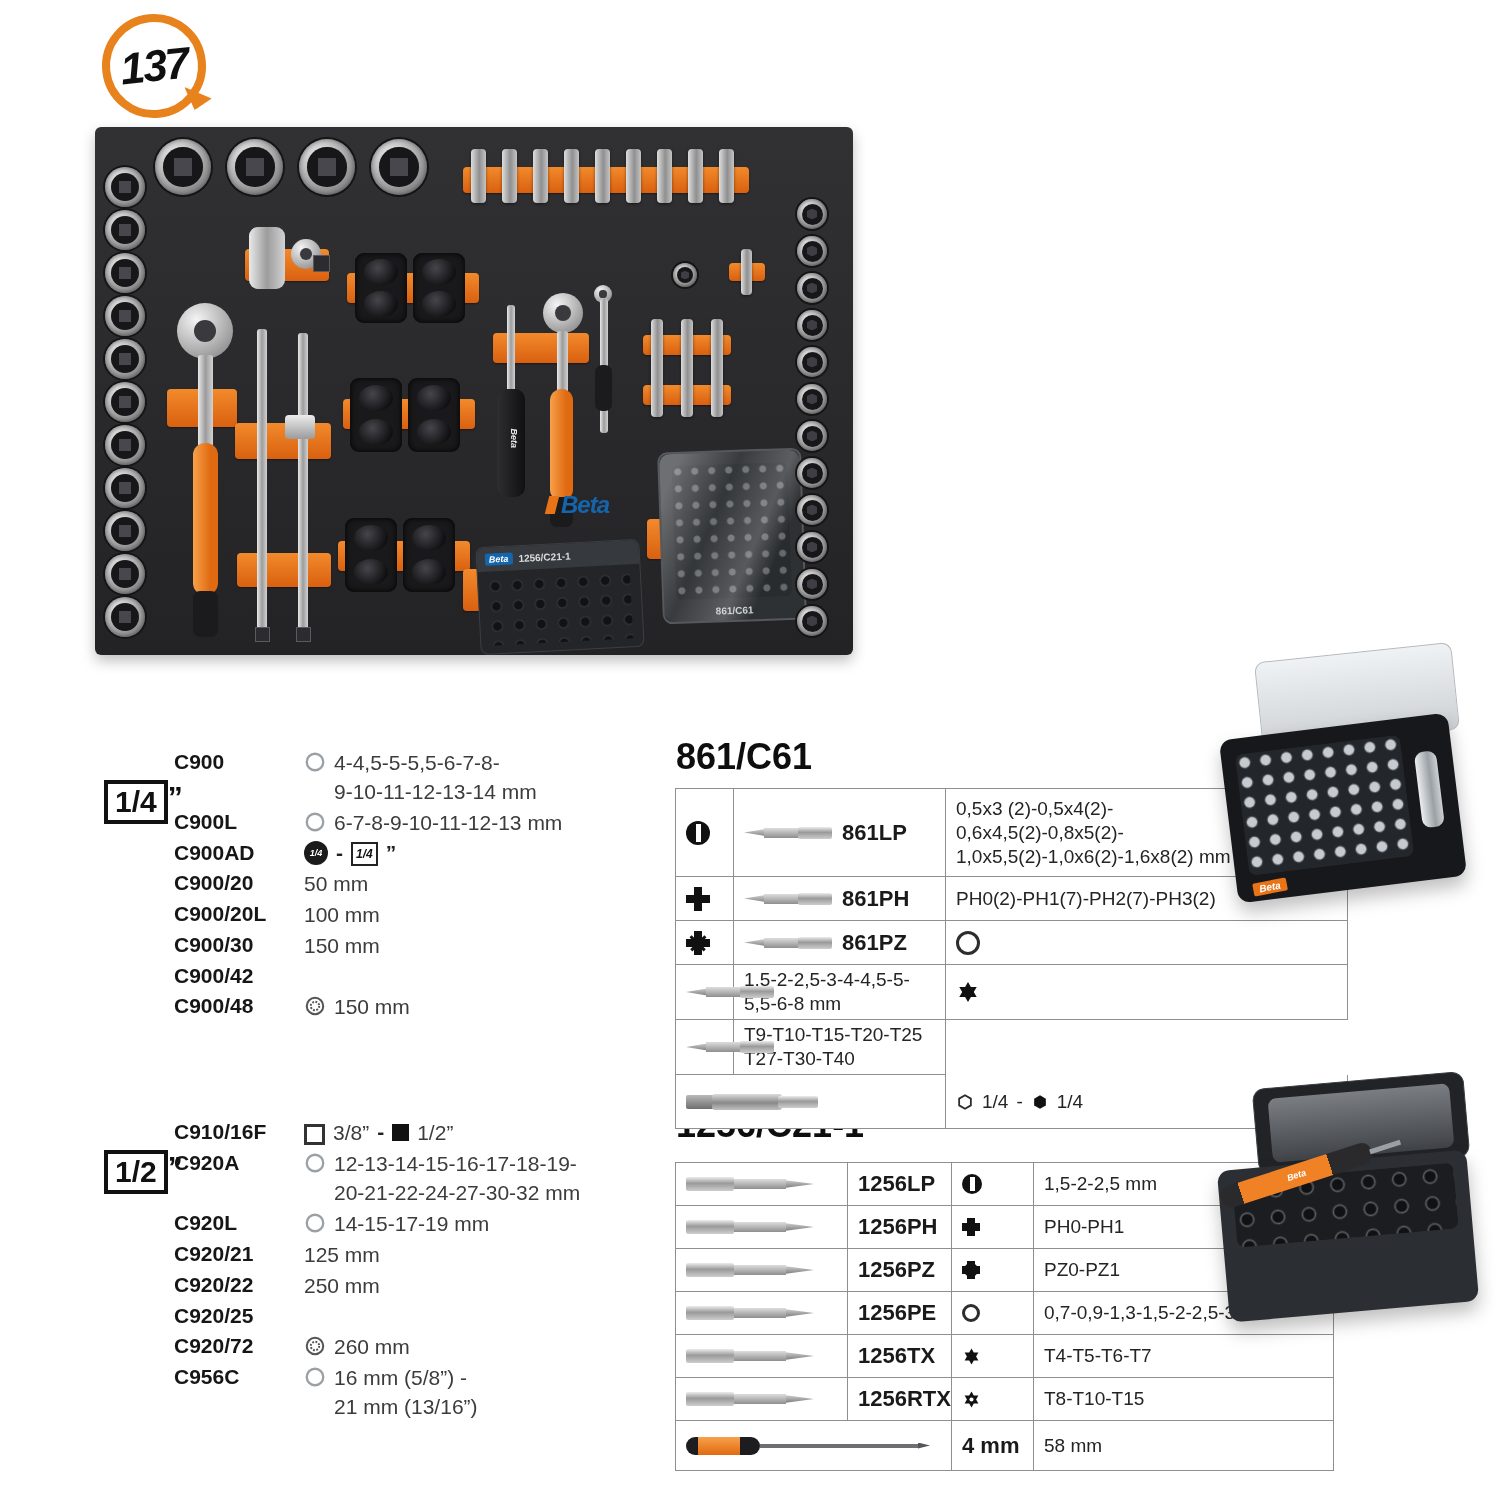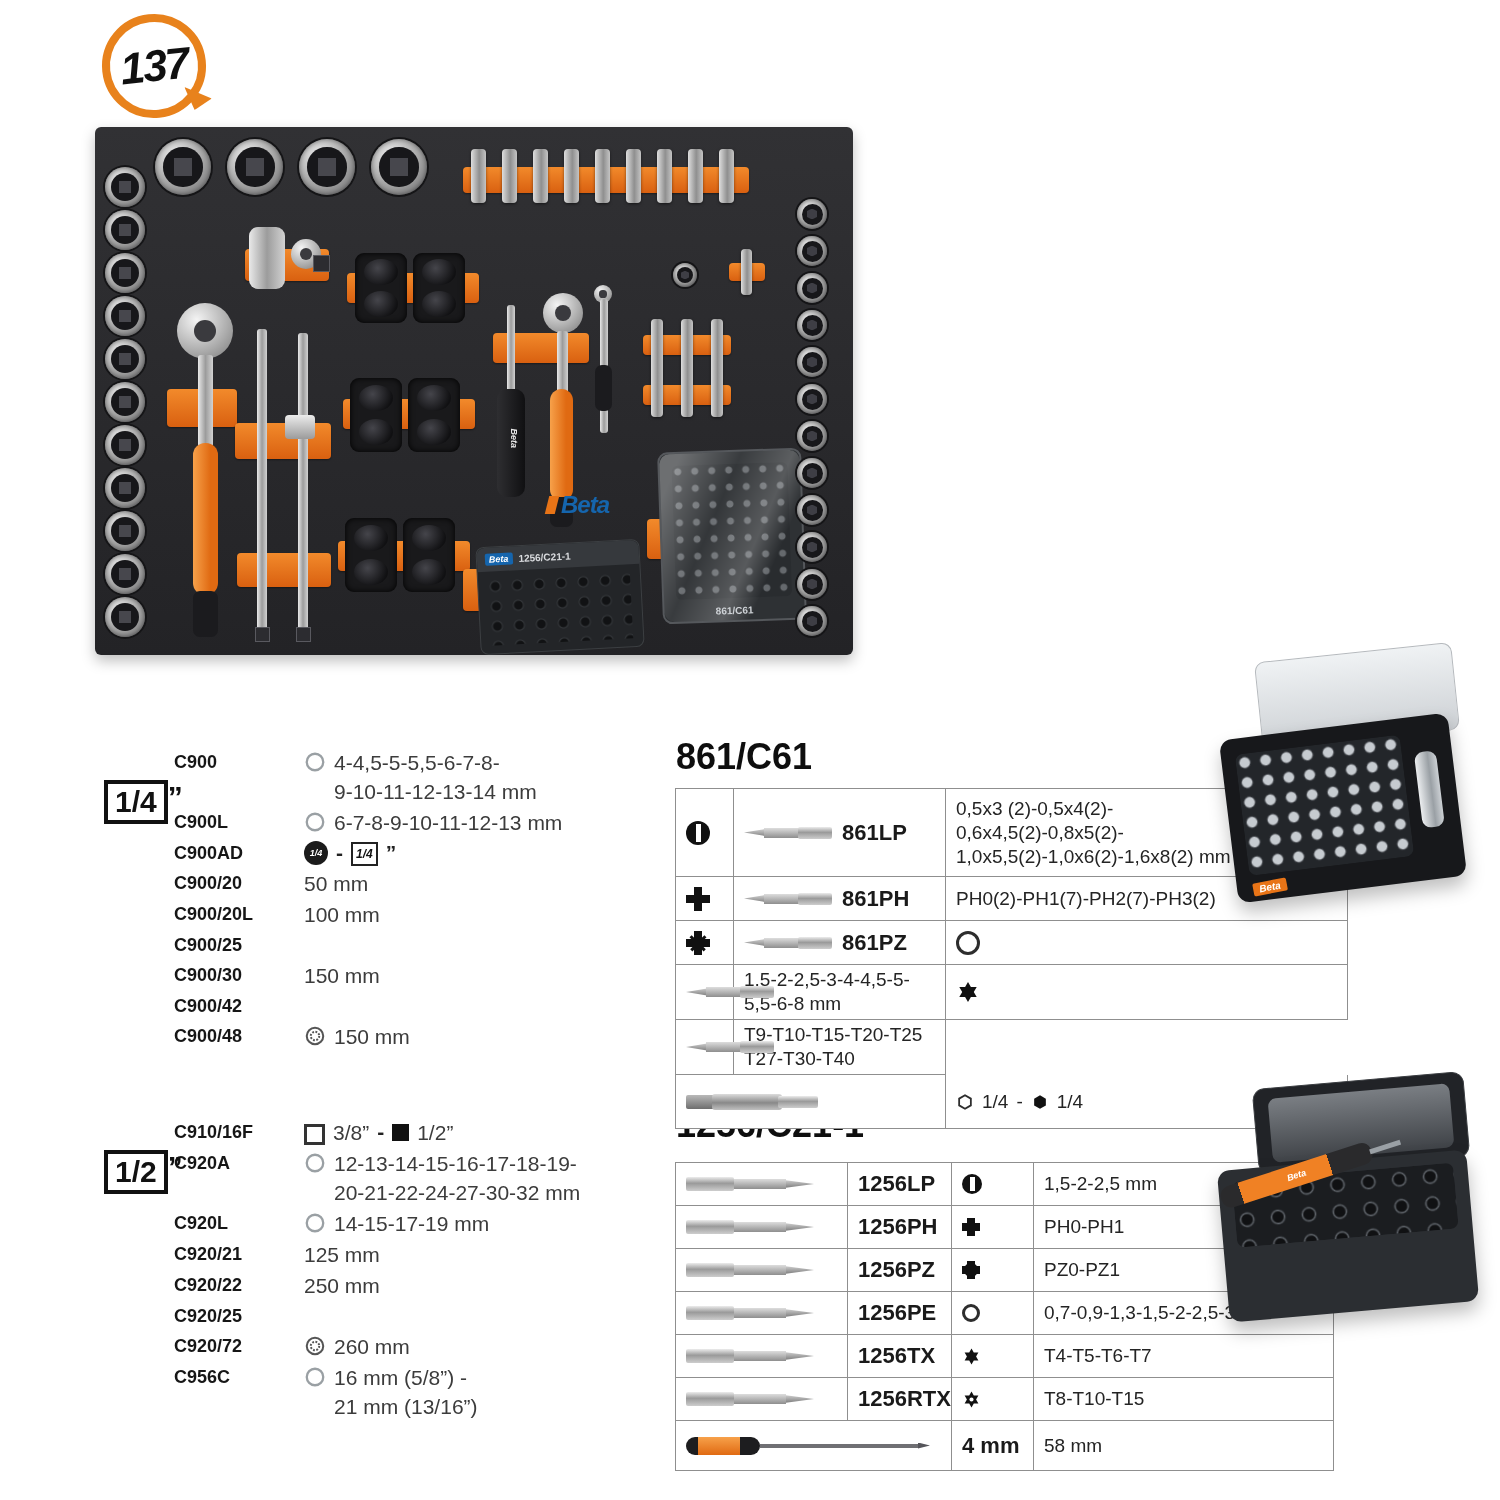--- a/index.html
+++ b/index.html
@@ -62,21 +62,21 @@
       background-size:22px 20px;opacity:.85;}
 
   
   .spec{position:absolute;width:580px;}
   .spec-head{position:absolute;left:4px;top:-2px;white-space:nowrap;margin-top:34px;}
   .drive-box{display:inline-block;border:4px solid #111;padding:0 7px;font-size:30px;font-weight:800;
              color:#111;line-height:36px;}
   .drive-quote{font-size:30px;font-weight:800;vertical-align:top;color:#111;}
   .spec-rows{margin-left:74px;display:flex;flex-direction:column;gap:2px;}
   .srow{display:flex;align-items:flex-start;min-height:28px;}
-  .scode{width:130px;font-weight:700;font-size:18px;color:#161616;flex:none;line-height:28px;}
+  .scode{width:130px;font-weight:700;font-size:21px;color:#161616;flex:none;line-height:28px;}
   .sval{display:flex;align-items:flex-start;gap:8px;font-size:21px;color:#3c3c3c;}
   .vtext{white-space:pre-line;line-height:29px;}
   .ic{width:22px;height:22px;flex:none;margin-top:3px;}
   .adp-circle{width:24px;height:24px;border-radius:50%;background:#1b1b1b;color:#fff;font-size:9px;
               font-weight:700;display:inline-flex;align-items:center;justify-content:center;flex:none;margin-top:2px;}
   .adp-box{border:2px solid #222;padding:0 3px;height:20px;font-size:12px;font-weight:700;
            display:inline-flex;align-items:center;margin-top:3px;color:#111;}
   .dash,.q{font-weight:700;color:#222;line-height:28px;}
   .sqo{width:15px;height:15px;border:3px solid #333;display:inline-block;margin-top:6px;flex:none;}
   .sqf{width:17px;height:17px;background:#111;display:inline-block;margin-top:6px;flex:none;}
@@ -400,26 +400,20 @@
             <span class="vtext">50 mm</span>
           </span>
       </div>
       <div class="srow">
         <span class="scode">C900/20L</span>
         <span class="sval">
             <span class="vtext">100 mm</span>
           </span>
       </div>
       <div class="srow">
-        <span class="scode">C900/25</span>
-        <span class="sval">
-            <span class="vtext"></span>
-          </span>
-      </div>
-      <div class="srow">
         <span class="scode">C900/30</span>
         <span class="sval">
             <span class="vtext">150 mm</span>
           </span>
       </div>
       <div class="srow">
         <span class="scode">C900/42</span>
         <span class="sval">
             <span class="vtext"></span>
           </span>

